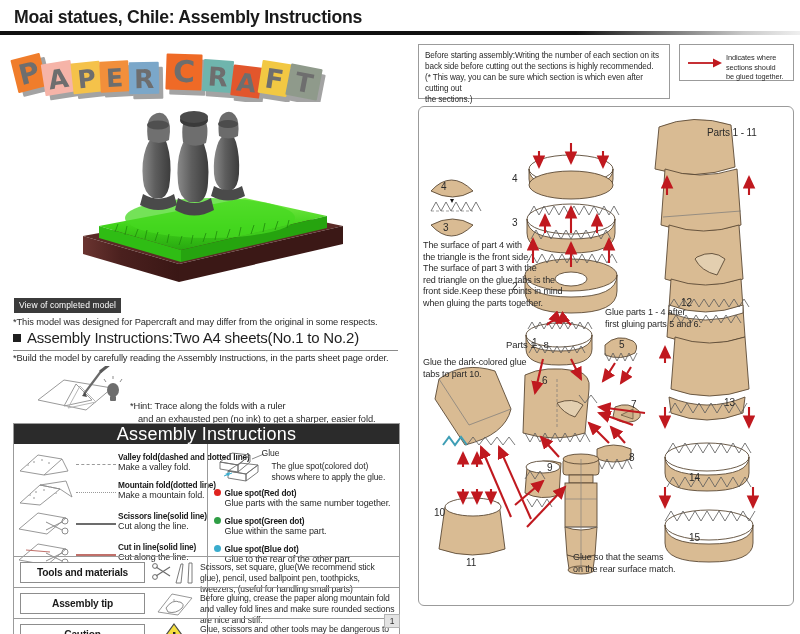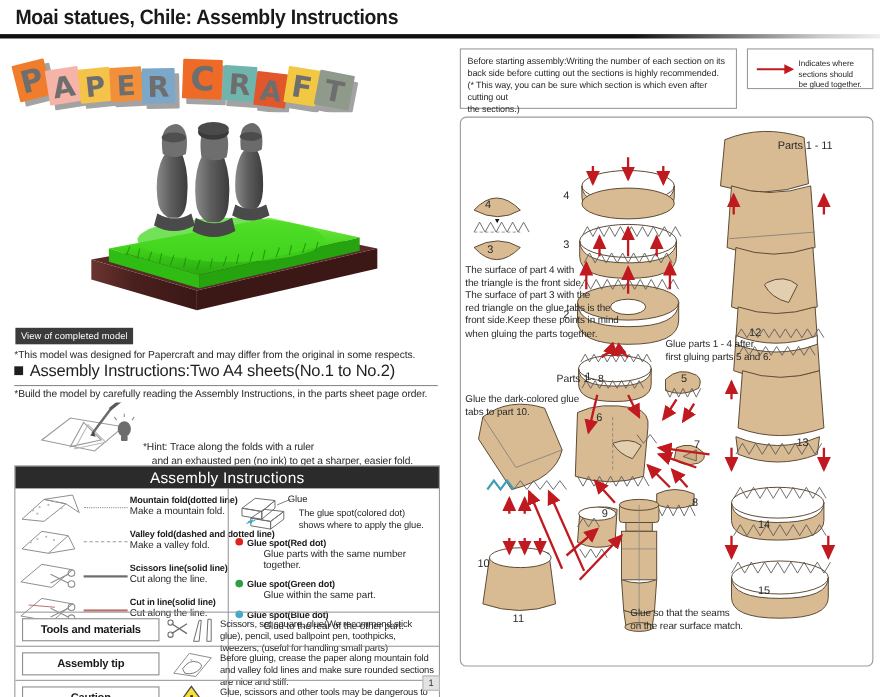--- a/index.html
+++ b/index.html
@@ -53,21 +53,21 @@
 
   .hint-wrap{position:absolute;left:30px;top:330px;width:380px;height:52px;}
   .hint-text{position:absolute;left:100px;top:6px;font-size:9.3px;line-height:12.5px;color:#2a2a2a;letter-spacing:-0.1px;margin-top:28px;}
 
   
   .legend{
     position:absolute;left:13px;top:387px;width:387px;height:225px;
     border:1px solid #9b9b9b;background:#fff;box-sizing:border-box;
   }
   .legend-head{
-    height:20px;background:#2b2b2b;color:#fff;font-size:14px;
+    height:20px;background:#2b2b2b;color:#fff;font-size:18px;
     display:flex;align-items:center;justify-content:center;letter-spacing:0.2px;
   }
   .legend-body{position:relative;height:203px;}
   .lcol{position:absolute;top:0;width:50%;height:100%;box-sizing:border-box;}
   .lcol.left-col{left:0;}
   .lcol.right-col{left:50%;border-left:1px solid #9b9b9b;}
 
   .lrow{position:relative;height:28px;display:flex;align-items:flex-start;}
   .lrow .ico{width:60px;flex:0 0 60px;height:28px;position:relative;}
   .lrow .lineart{width:42px;flex:0 0 42px;position:relative;height:28px;}
@@ -79,21 +79,21 @@
   .dash-vly{position:absolute;left:0;top:13px;width:40px;height:0;border-top:1.6px dashed #9a9a9a;}
   .line-sci{position:absolute;left:0;top:13px;width:40px;height:2px;background:#6c6c6c;}
   .line-cut{position:absolute;left:0;top:13px;width:40px;height:1.6px;background:#c0706a;}
 
   .dot{display:inline-block;width:7px;height:7px;border-radius:50%;vertical-align:0px;margin-right:4px;}
 
   .glue-block{padding:5px 4px 0 6px;}
   .glue-cap{font-size:8.5px;color:#2a2a2a;line-height:11px;letter-spacing:-0.1px;}
   .grow{padding:3px 4px 0 6px;}
   .grow .gt1{font-size:8.3px;font-weight:bold;color:#1a1a1a;letter-spacing:-0.15px;}
-  .grow .gt2{font-size:9px;color:#2a2a2a;margin-left:26px;letter-spacing:-0.1px;}
+  .grow .gt2{font-size:9px;color:#2a2a2a;margin-left:11px;letter-spacing:-0.1px;}
 
   .legend-div{position:absolute;left:0;width:100%;height:1px;background:#9b9b9b;}
 
   .trow{position:relative;height:30px;}
   .tbox{
     position:absolute;left:6px;top:5px;width:123px;height:19px;
     border:1px solid #8d8d8d;display:flex;align-items:center;justify-content:center;
     font-size:10.2px;font-weight:bold;color:#1a1a1a;letter-spacing:-0.2px;background:#fff;
   }
   .ticon{position:absolute;left:138px;top:2px;width:44px;height:27px;}
@@ -280,20 +280,42 @@
       </div>
     </div>
 
     <div class="legend">
       <div class="legend-head">Assembly Instructions</div>
       <div class="legend-body">
 
         <div class="lcol left-col">
           <div style="padding:4px 2px 0 2px;">
 
+            <div class="lrow" style="margin-top:3px;">
+              <div class="ico">
+                <svg width="60" height="28" viewBox="0 0 60 28">
+                    <path d="M4 20 L22 4 L46 8 L28 24 Z" fill="none" stroke="#8d8d8d" stroke-width=".9"></path>
+                    <path d="M28 24 L52 20 L46 8" fill="none" stroke="#8d8d8d" stroke-width=".9"></path>
+                    <g fill="#bbb">
+                      <circle cx="12" cy="14" r="1"></circle>
+                      <circle cx="18" cy="11" r="1"></circle>
+                      <circle cx="26" cy="9" r="1"></circle>
+                      <circle cx="33" cy="12" r="1"></circle>
+                    </g>
+                  </svg>
+              </div>
+              <div class="lineart">
+                  <span class="dash-vly"></span>
+                </div>
+              <div class="txt">
+                <div class="t1">Valley fold(dashed and dotted line)</div>
+                <div class="t2">Make a valley fold.</div>
+              </div>
+            </div>
+
             <div class="lrow">
               <div class="ico">
                 <svg width="60" height="28" viewBox="0 0 60 28">
                     <path d="M4 24 L24 6 L44 10 L24 26 Z" fill="none" stroke="#8d8d8d" stroke-width=".9"></path>
                     <path d="M24 6 L50 2 L56 18 L44 10 Z" fill="none" stroke="#8d8d8d" stroke-width=".9"></path>
                     <g fill="#bbb">
                       <circle cx="14" cy="16" r="1"></circle>
                       <circle cx="20" cy="13" r="1"></circle>
                       <circle cx="28" cy="11" r="1"></circle>
                       <circle cx="34" cy="8" r="1"></circle>
@@ -301,42 +323,20 @@
                       <circle cx="18" cy="19" r="1"></circle>
                     </g>
                   </svg>
               </div>
               <div class="lineart">
                   <span class="dash-mtn"></span>
                 </div>
               <div class="txt">
                 <div class="t1">Mountain fold(dotted line)</div>
                 <div class="t2">Make a mountain fold.</div>
-              </div>
-            </div>
-
-            <div class="lrow" style="margin-top:3px;">
-              <div class="ico">
-                <svg width="60" height="28" viewBox="0 0 60 28">
-                    <path d="M4 20 L22 4 L46 8 L28 24 Z" fill="none" stroke="#8d8d8d" stroke-width=".9"></path>
-                    <path d="M28 24 L52 20 L46 8" fill="none" stroke="#8d8d8d" stroke-width=".9"></path>
-                    <g fill="#bbb">
-                      <circle cx="12" cy="14" r="1"></circle>
-                      <circle cx="18" cy="11" r="1"></circle>
-                      <circle cx="26" cy="9" r="1"></circle>
-                      <circle cx="33" cy="12" r="1"></circle>
-                    </g>
-                  </svg>
-              </div>
-              <div class="lineart">
-                  <span class="dash-vly"></span>
-                </div>
-              <div class="txt">
-                <div class="t1">Valley fold(dashed and dotted line)</div>
-                <div class="t2">Make a valley fold.</div>
               </div>
             </div>
 
             <div class="lrow" style="margin-top:3px;">
               <div class="ico">
                 <svg width="60" height="28" viewBox="0 0 60 28">
                     <path d="M3 19 L22 3 L50 8 L31 24 Z" fill="none" stroke="#8d8d8d" stroke-width=".9"></path>
                     <path d="M30 12 L46 20 M30 20 L46 12" stroke="#8d8d8d" stroke-width="1" fill="none"></path>
                     <circle cx="49" cy="21" r="3" fill="none" stroke="#8d8d8d"></circle>
                     <circle cx="49" cy="11" r="3" fill="none" stroke="#8d8d8d"></circle>

